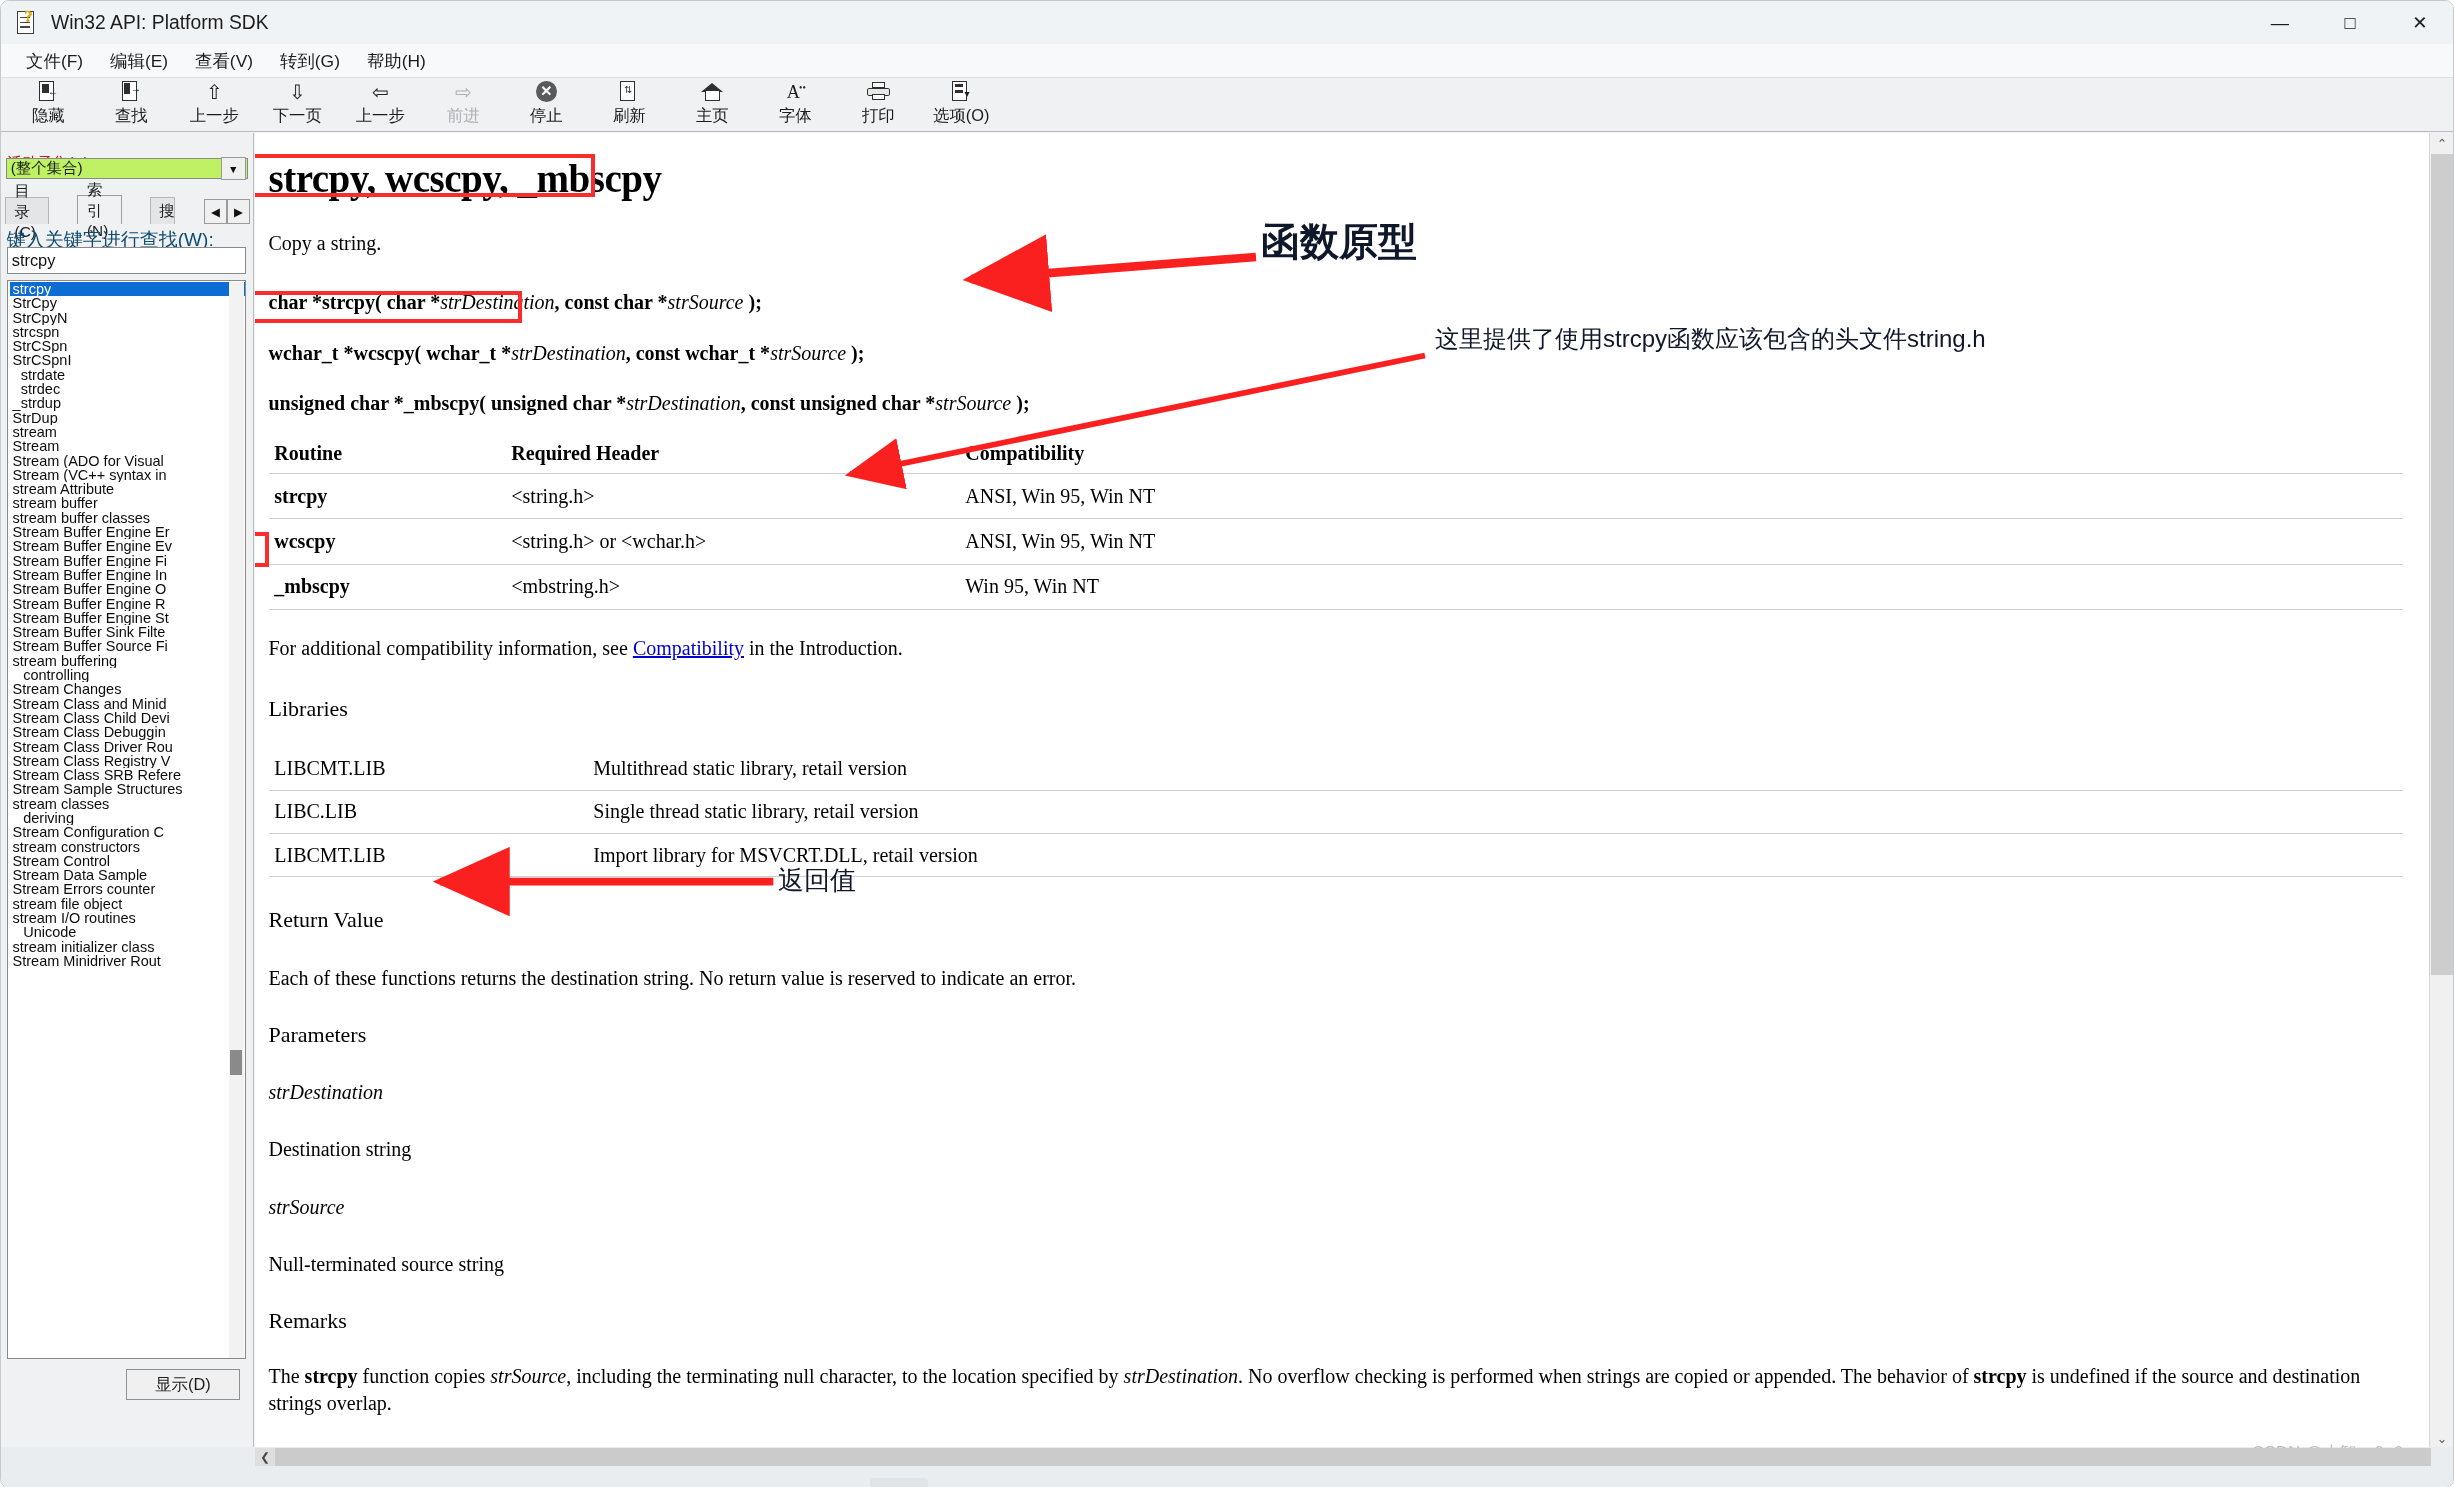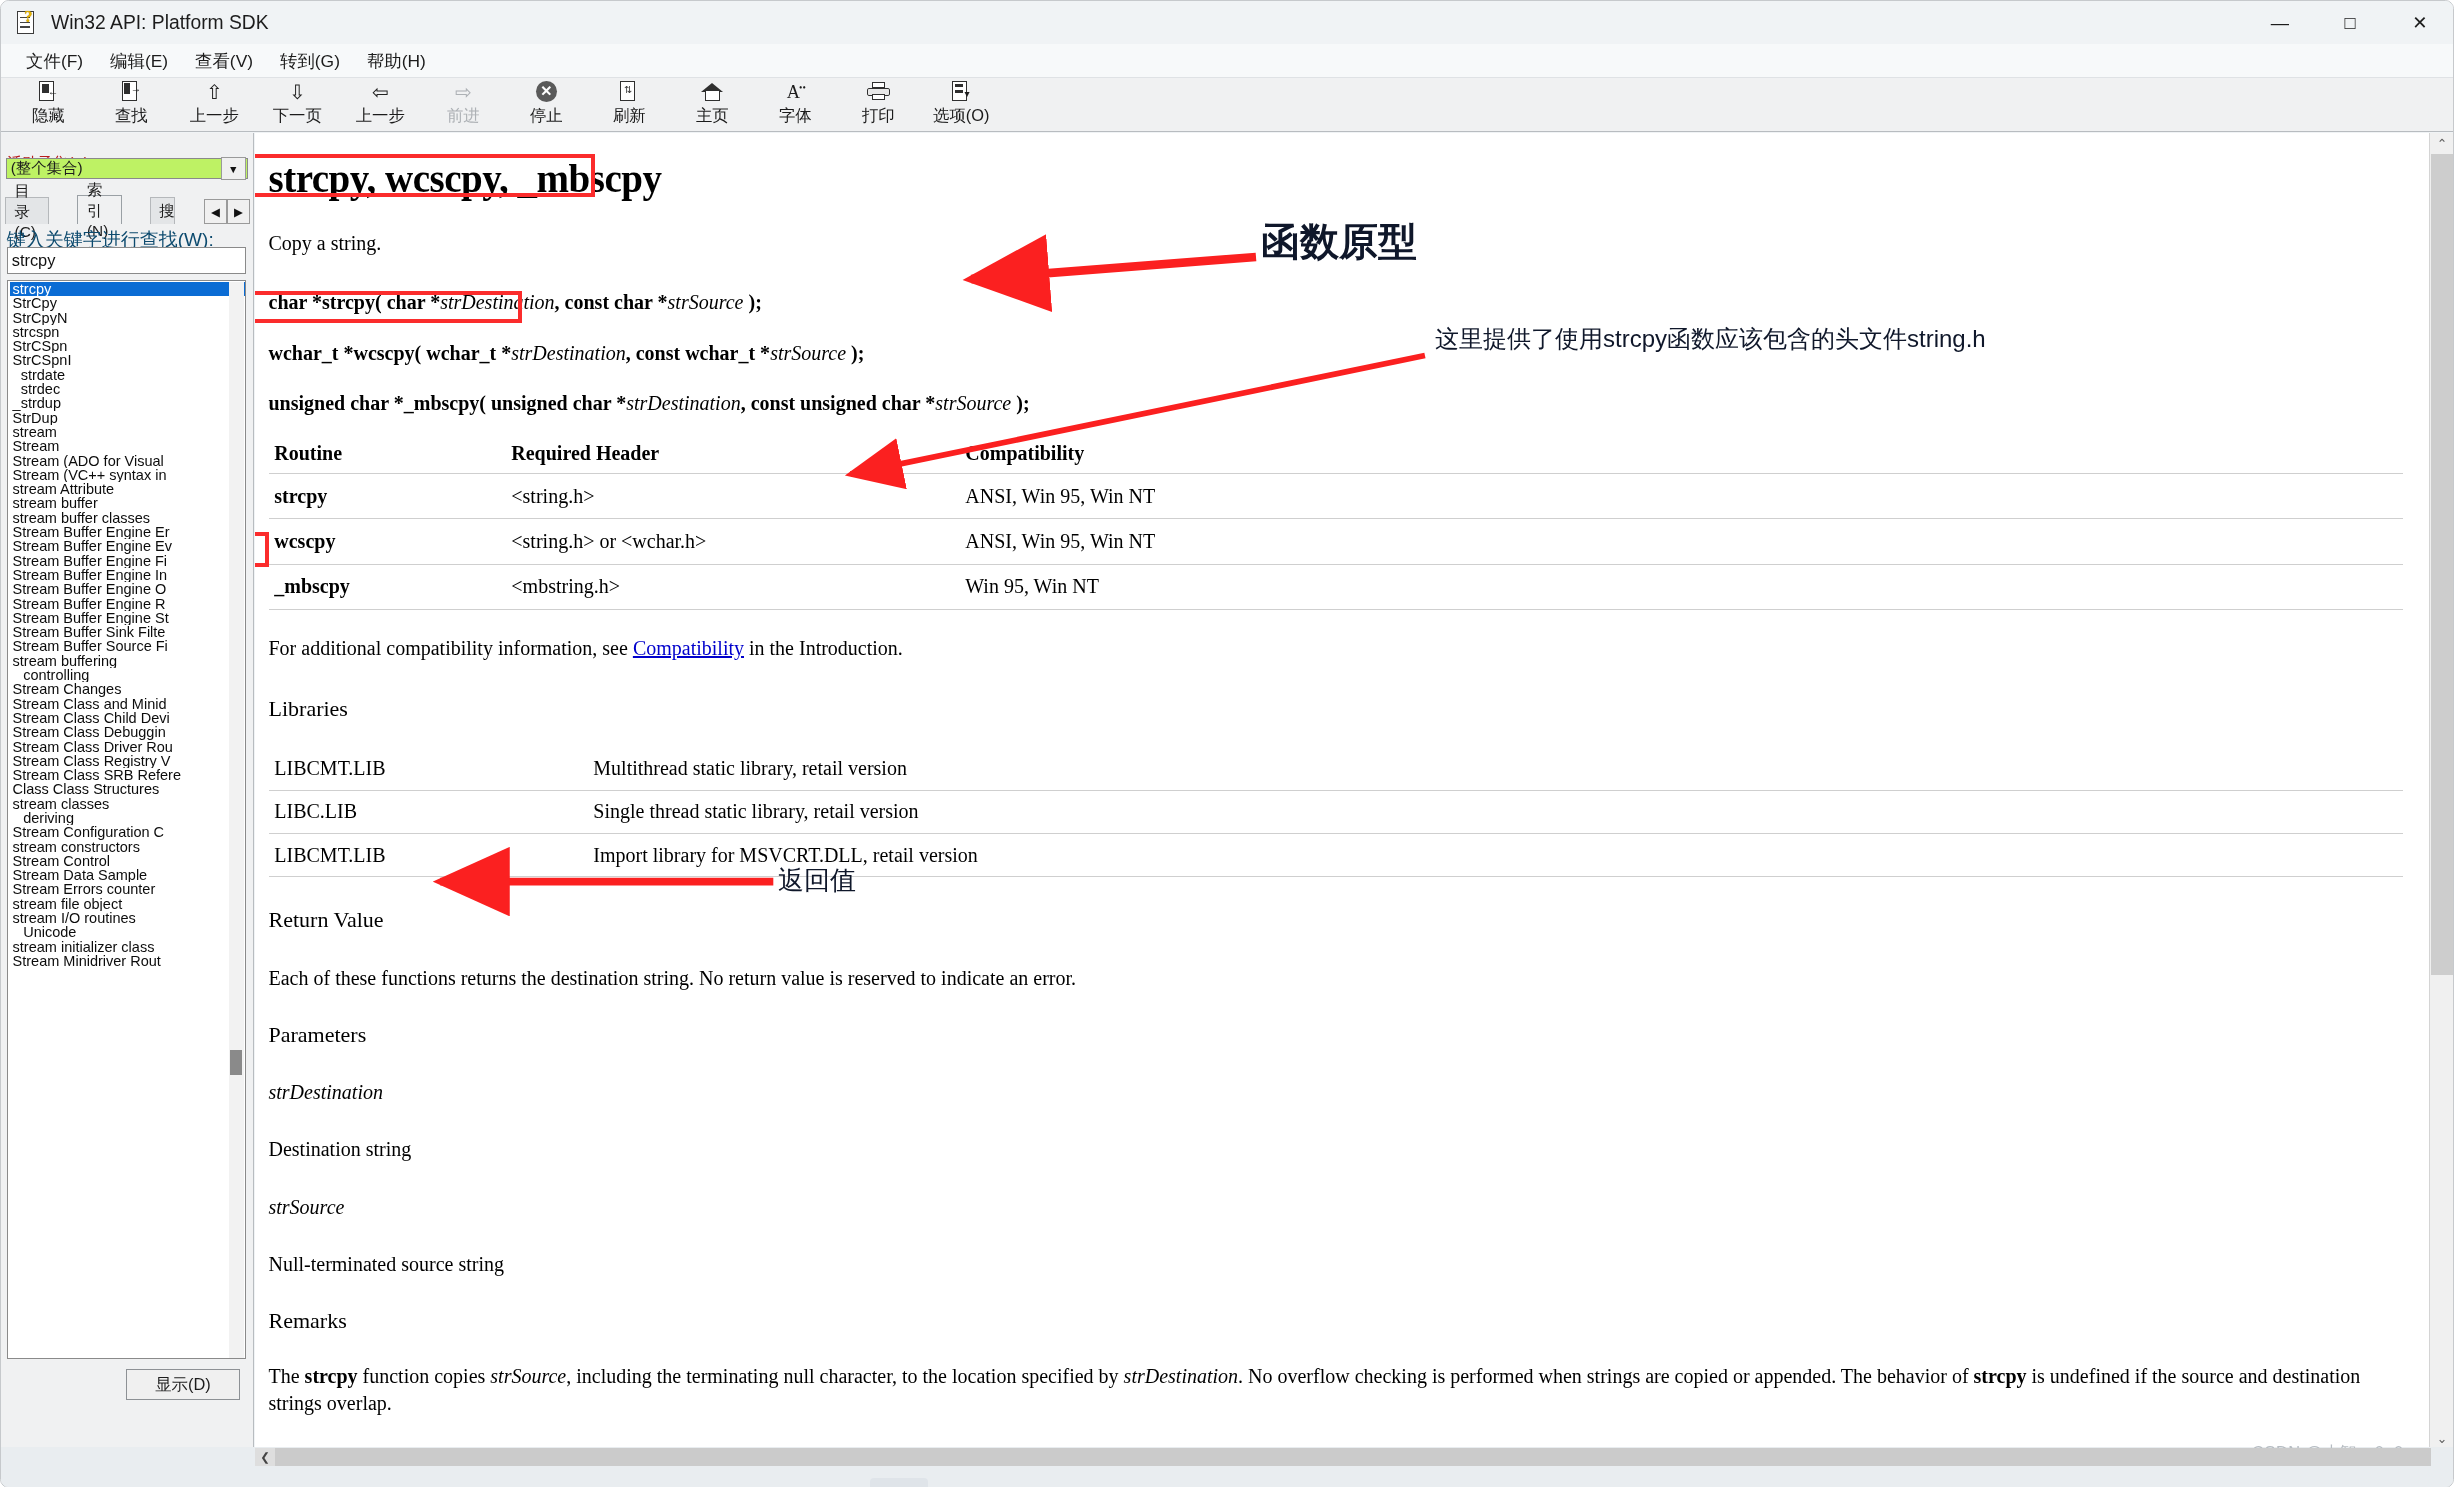--- a/index.html
+++ b/index.html
@@ -519,21 +519,21 @@
           <div class="ixitem">Stream Buffer Source Fi</div>
           <div class="ixitem">stream buffering</div>
           <div class="ixitem indent">controlling</div>
           <div class="ixitem">Stream Changes</div>
           <div class="ixitem">Stream Class and Minid</div>
           <div class="ixitem">Stream Class Child Devi</div>
           <div class="ixitem">Stream Class Debuggin</div>
           <div class="ixitem">Stream Class Driver Rou</div>
           <div class="ixitem">Stream Class Registry V</div>
           <div class="ixitem">Stream Class SRB Refere</div>
-          <div class="ixitem">Class Class Structures</div>
+          <div class="ixitem">Stream Sample Structures</div>
           <div class="ixitem">stream classes</div>
           <div class="ixitem indent">deriving</div>
           <div class="ixitem">Stream Configuration C</div>
           <div class="ixitem">stream constructors</div>
           <div class="ixitem">Stream Control</div>
           <div class="ixitem">Stream Data Sample</div>
           <div class="ixitem">Stream Errors counter</div>
           <div class="ixitem">stream file object</div>
           <div class="ixitem">stream I/O routines</div>
           <div class="ixitem indent">Unicode</div>

